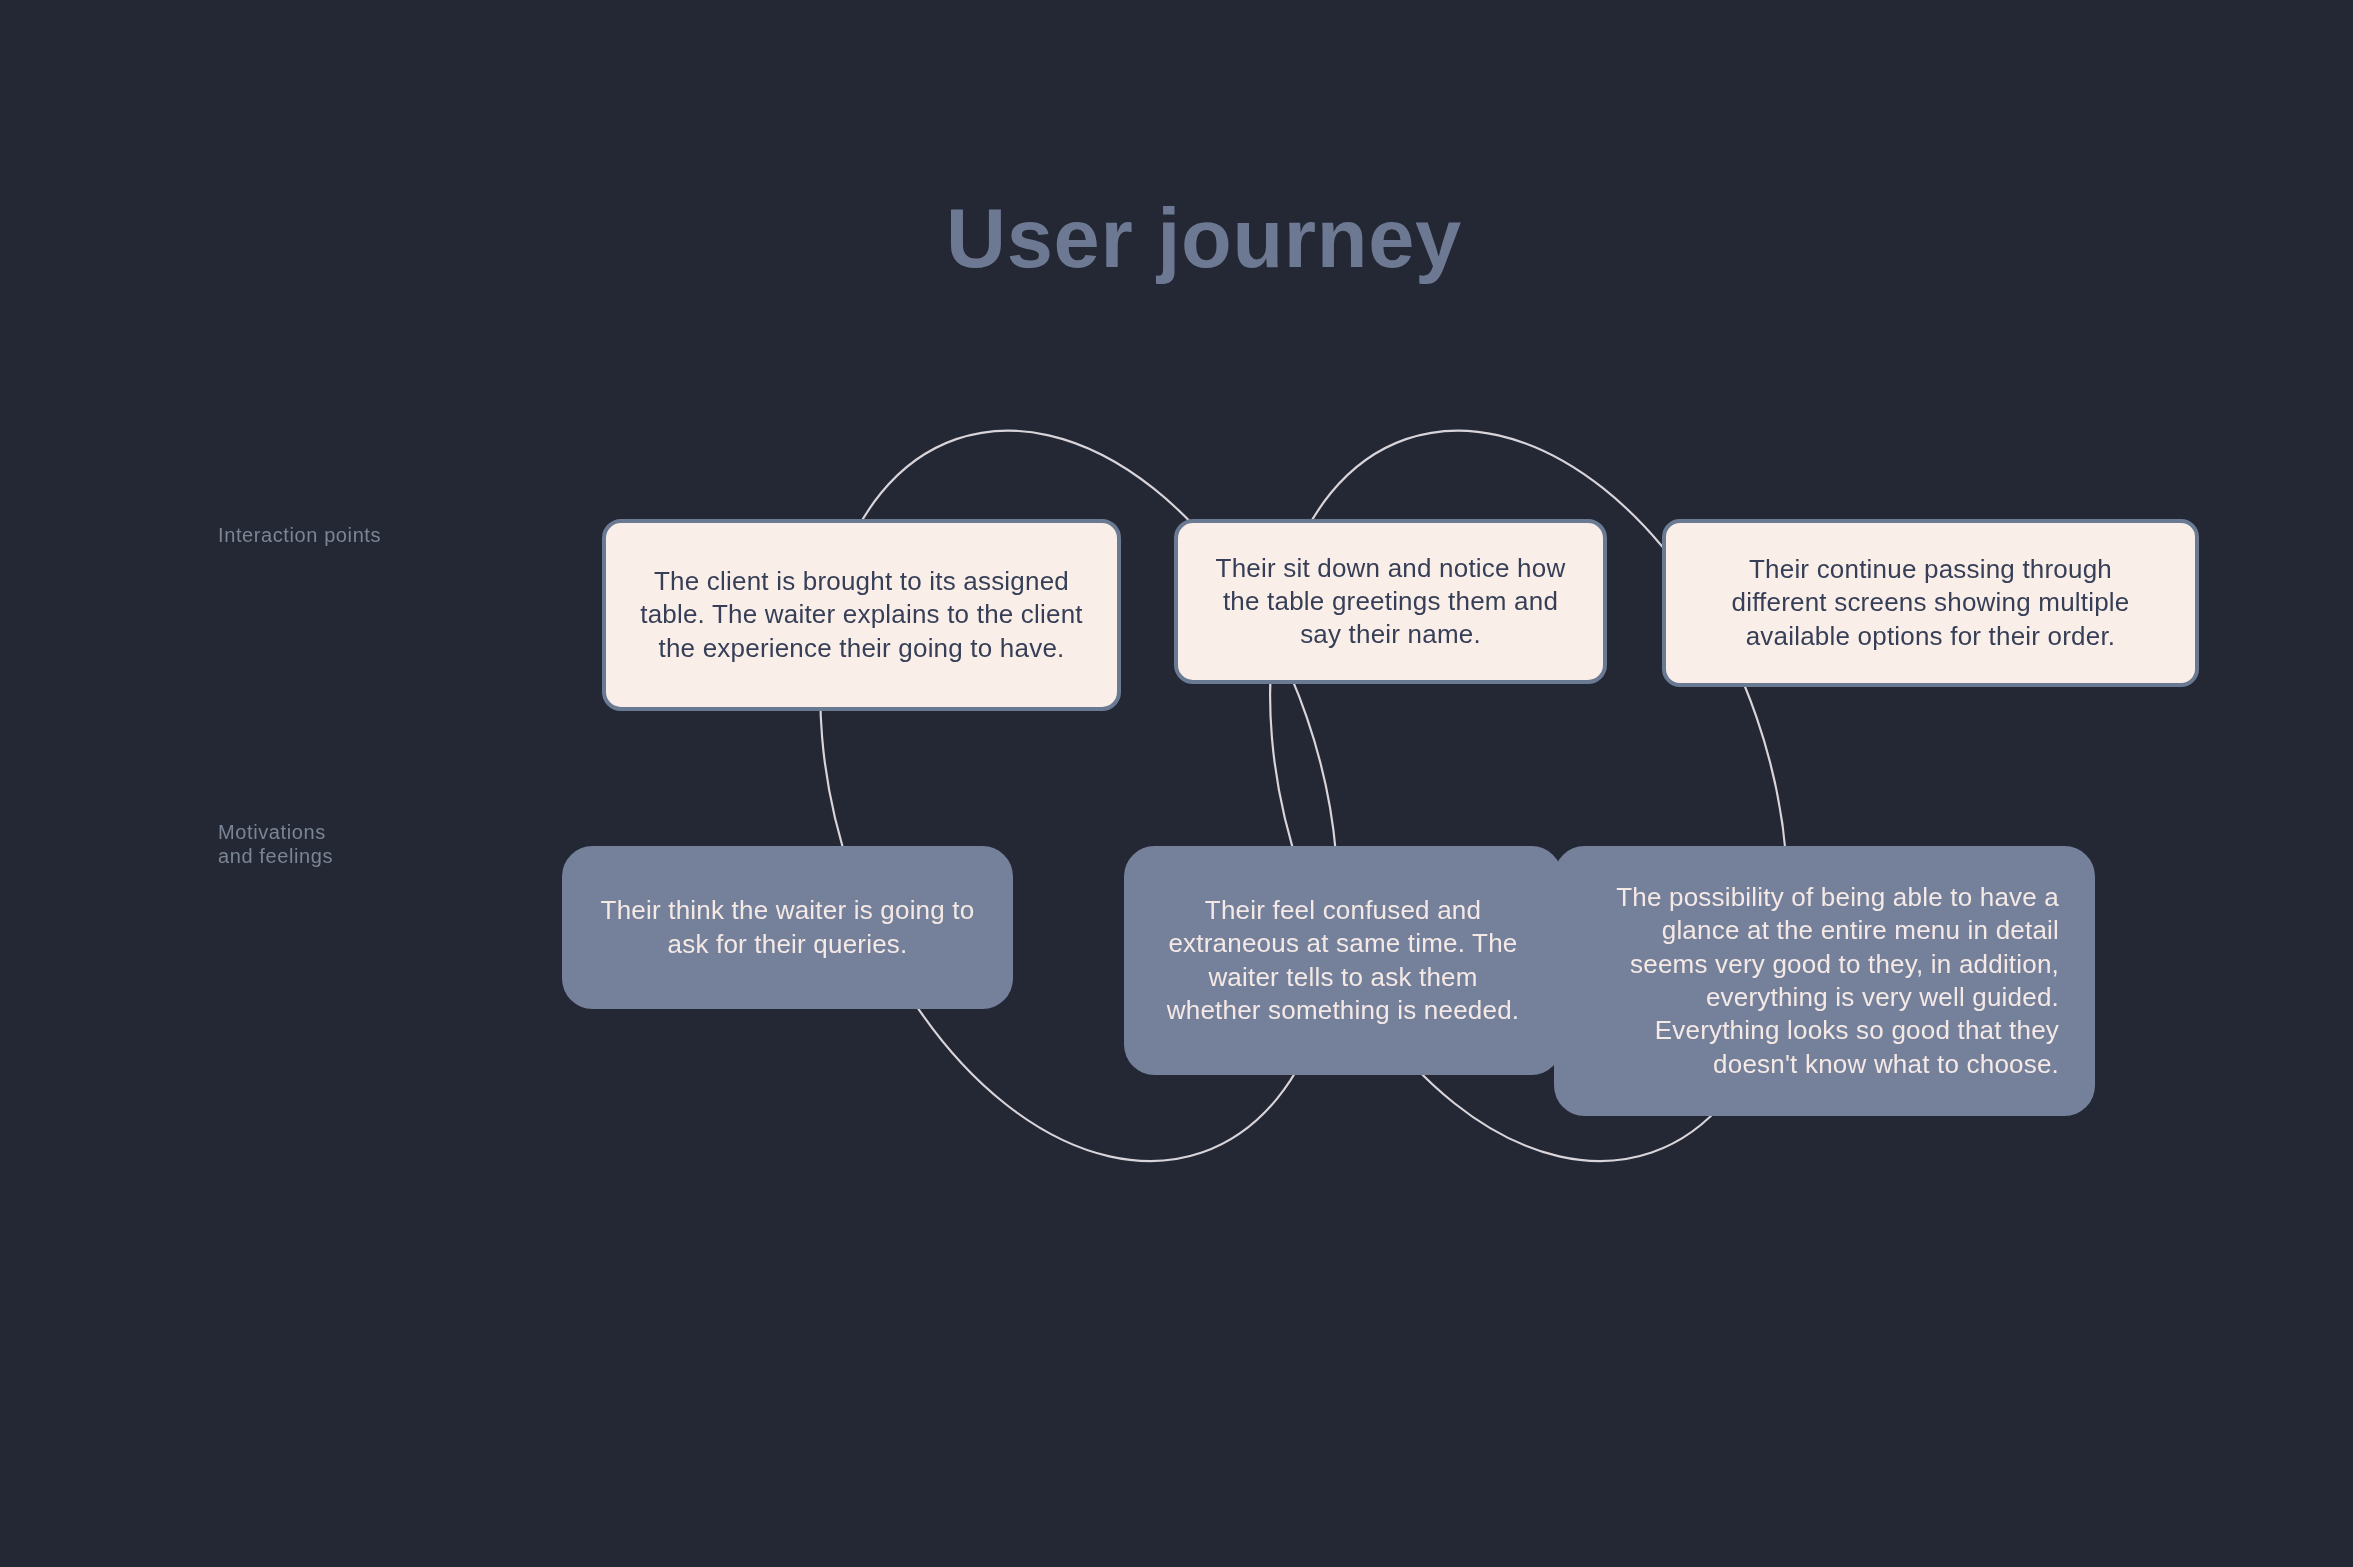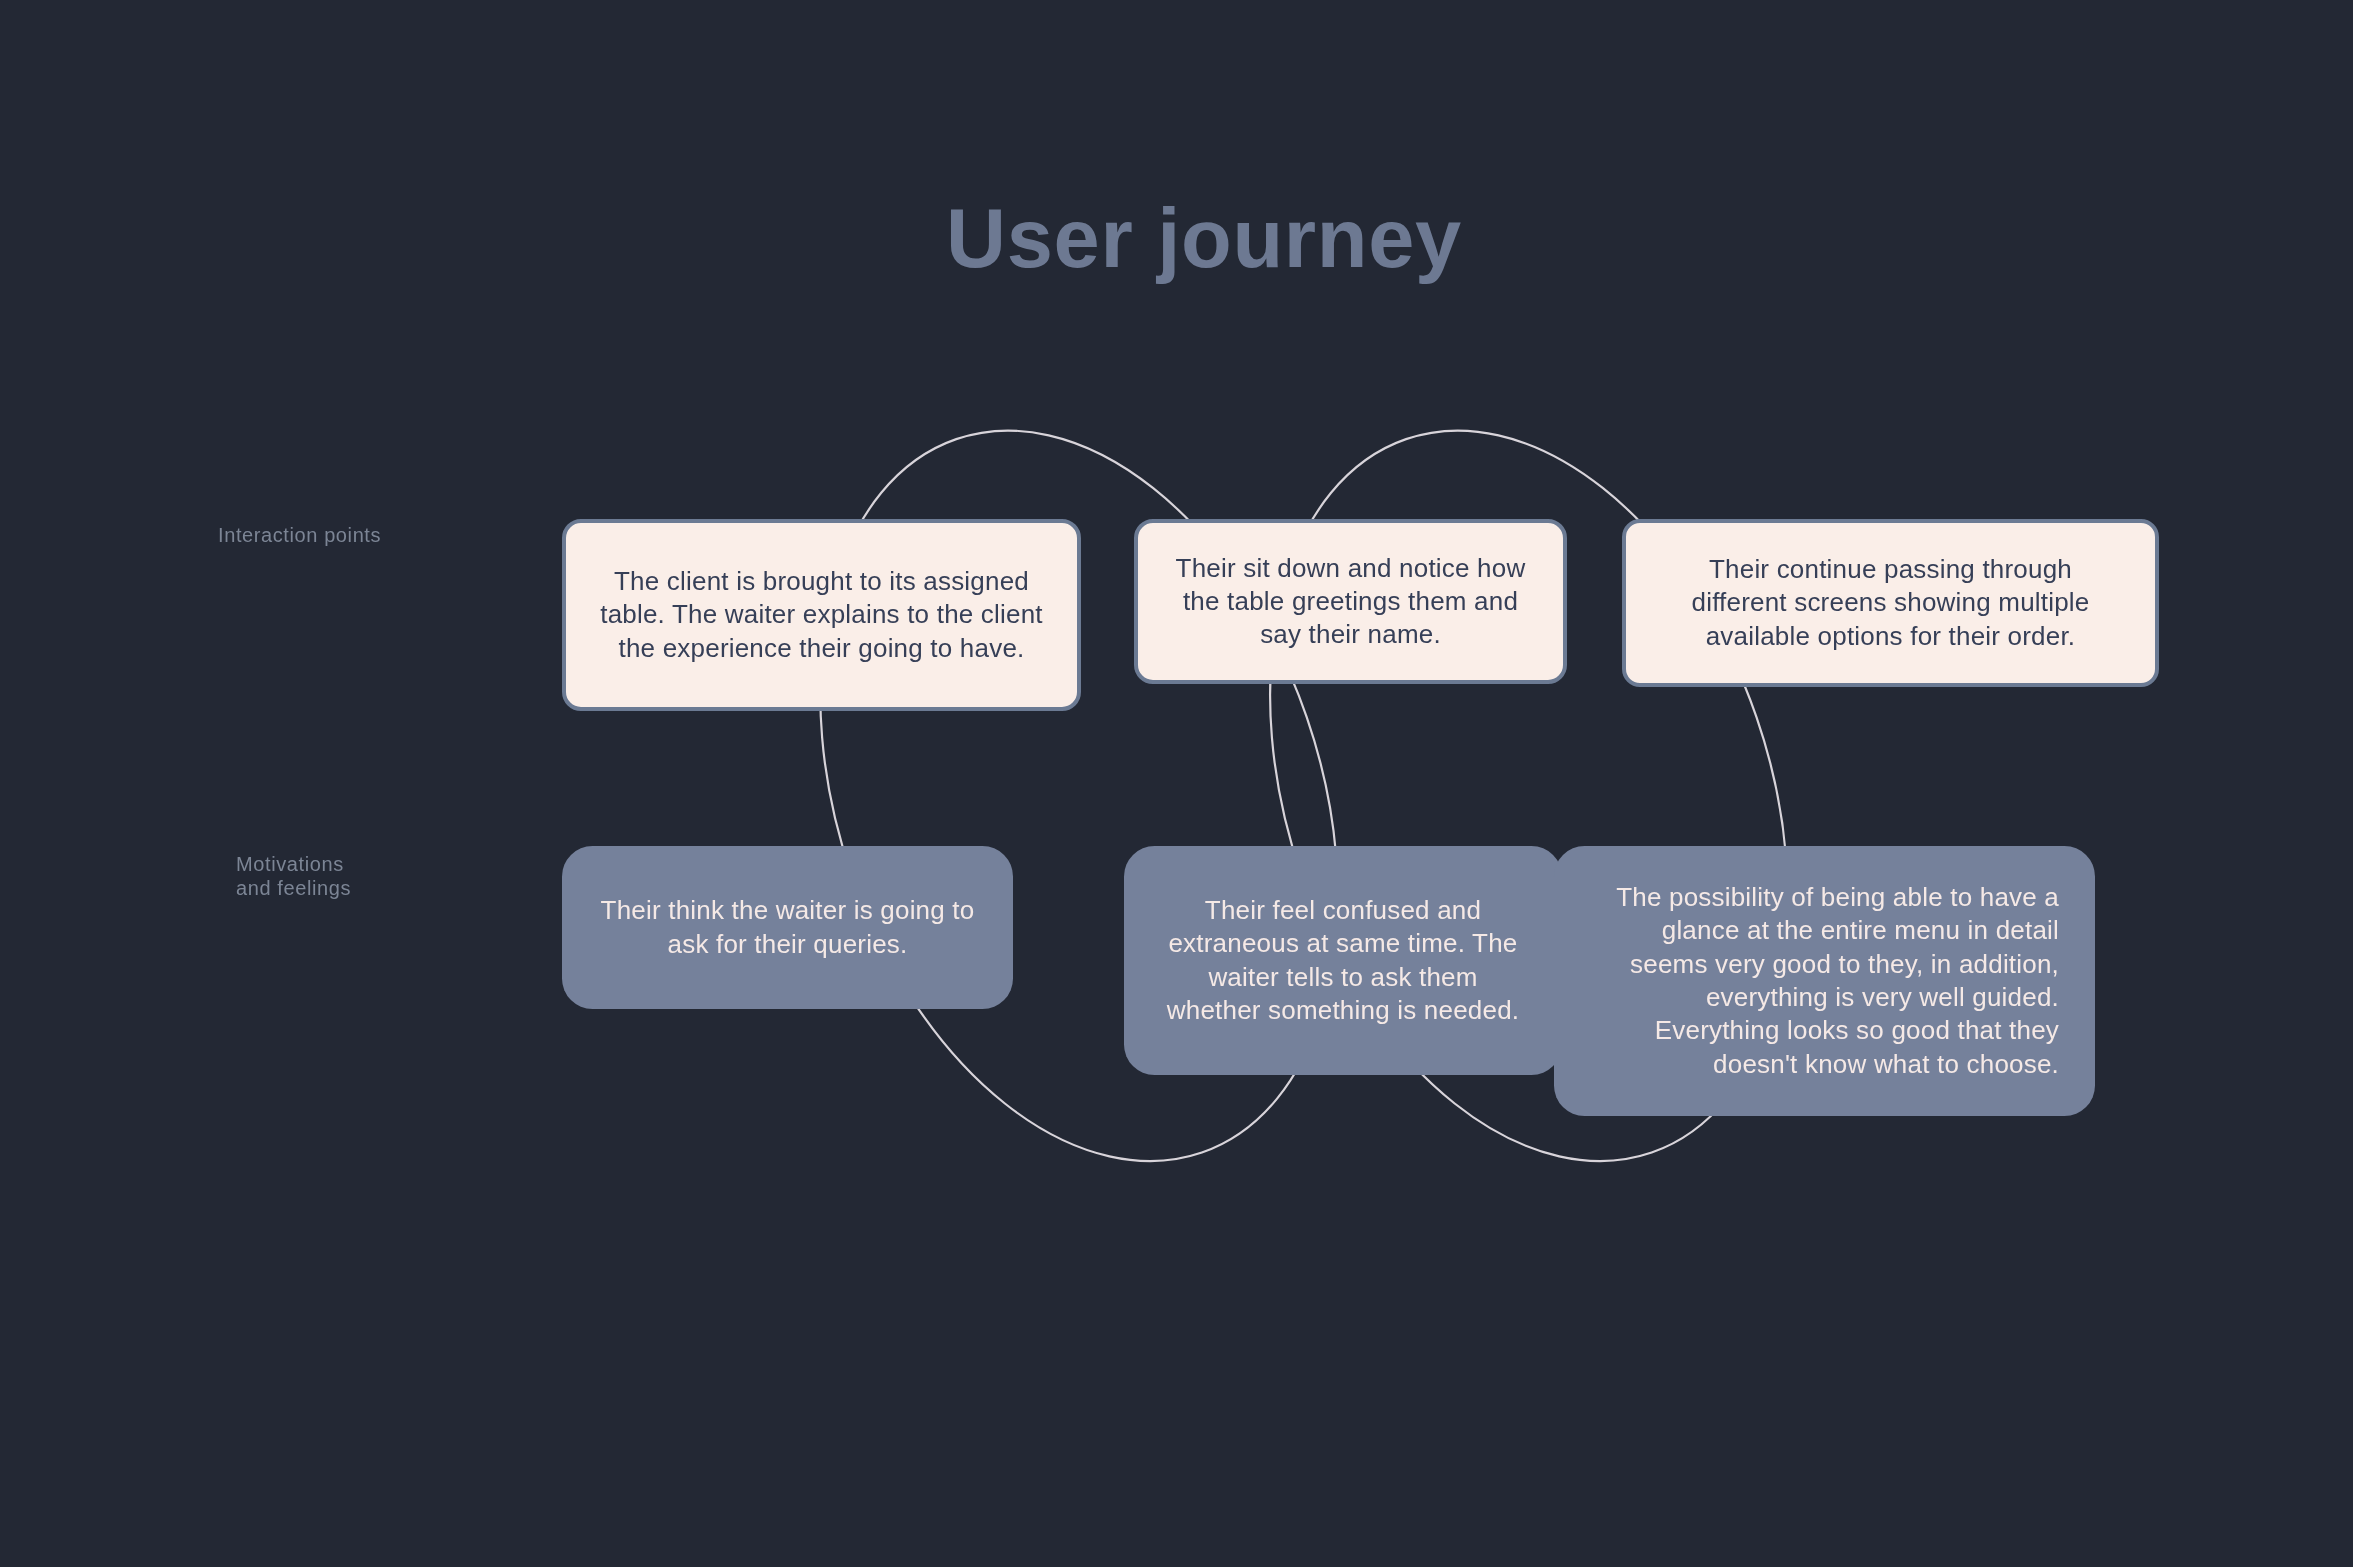--- a/index.html
+++ b/index.html
@@ -28,32 +28,33 @@
     position:absolute;left:1204px;top:197px;transform:translateX(-50%);
     font-size:83px;font-weight:700;letter-spacing:0.7px;line-height:1;
     color:var(--title);white-space:nowrap;z-index:1;
   }
   .row-label{
     position:absolute;left:218px;color:var(--label);
     font-size:20px;line-height:1.18;letter-spacing:0.6px;z-index:1;
     white-space:pre-line;
   }
   .row-label.interaction{top:524px;}
-  .row-label.motivations{top:853px;margin-left:18px;}
+  .row-label.motivations{top:821px;}
   .card{
     position:absolute;z-index:1;
     display:flex;align-items:center;justify-content:center;
     text-align:center;
     font-size:26px;line-height:1.28;letter-spacing:0.2px;
   }
   .card.cream{
     background:var(--card-cream);
     border:4.4px solid var(--card-cream-border);
     border-radius:19px;
     color:var(--card-cream-text);
+    margin-left:40px;
   }
   .card.gray{
     background:var(--card-gray);
     border-radius:30.5px;
     color:var(--card-gray-text);
   }
   
   .card.c1{left:562px;top:519px;width:519px;height:192px;padding:7.3px 29px;}
   .card.c2{left:1134px;top:519px;width:433px;height:165px;padding:7.3px 29px;justify-content:center;}
   .card.c3{left:1622px;top:519px;width:537px;height:168px;padding:7.3px 51px;border-radius:18px;}

